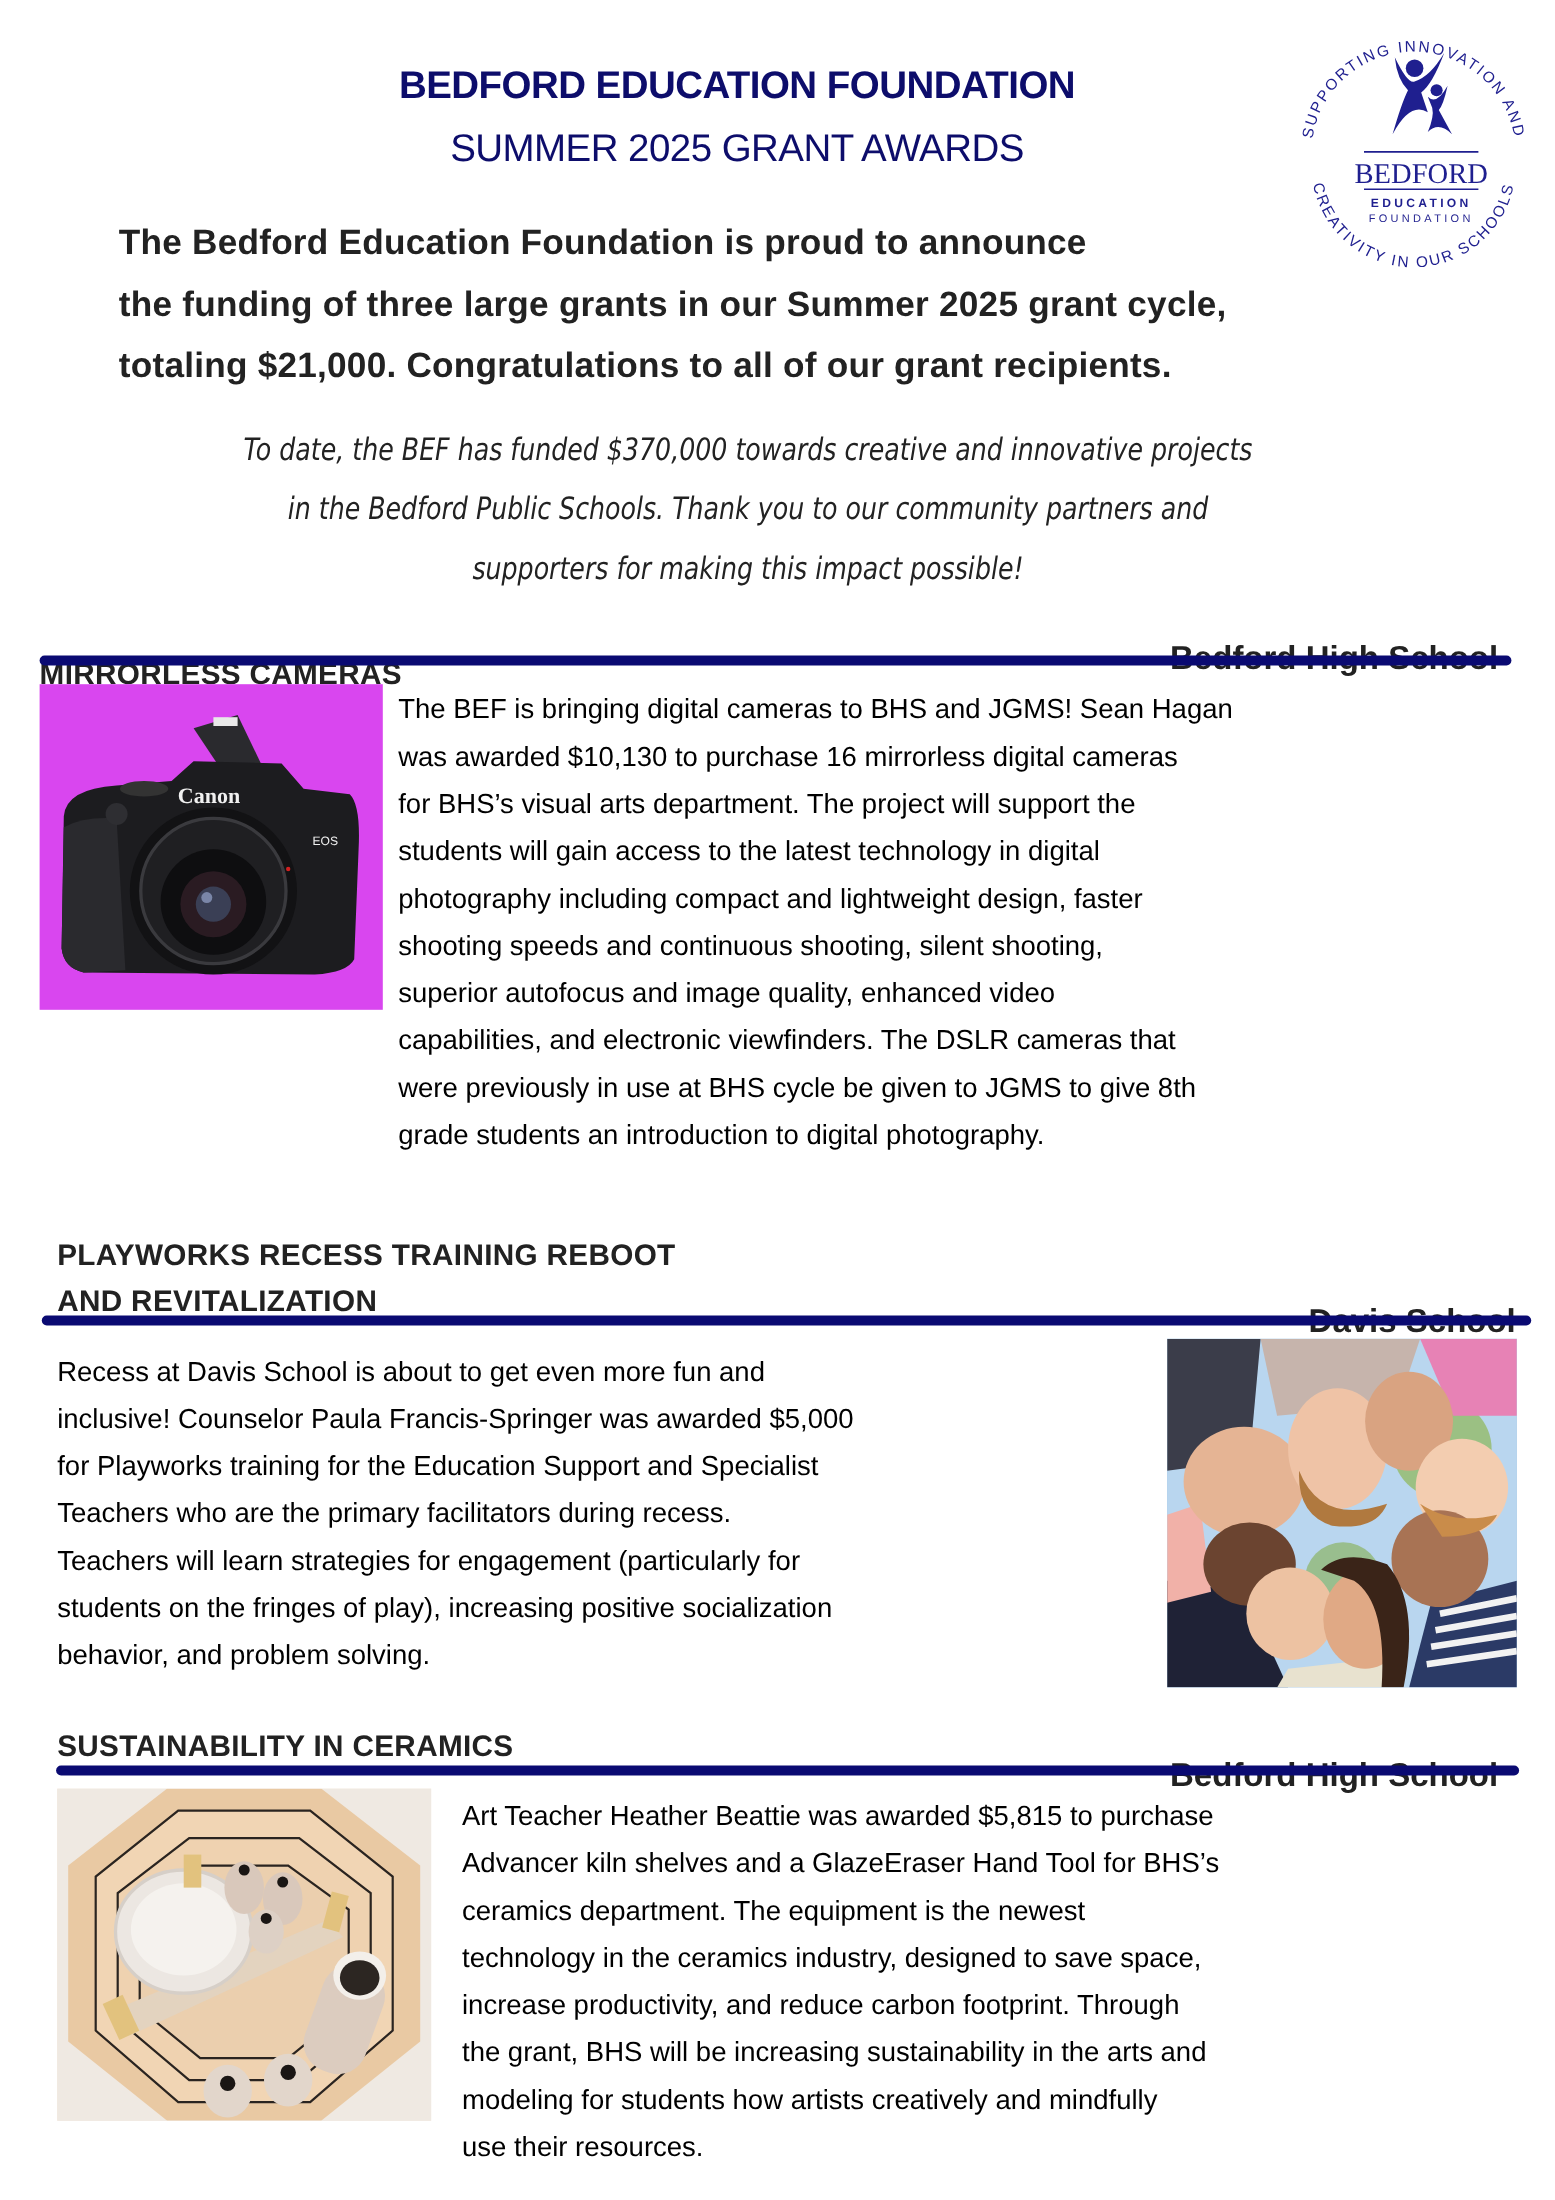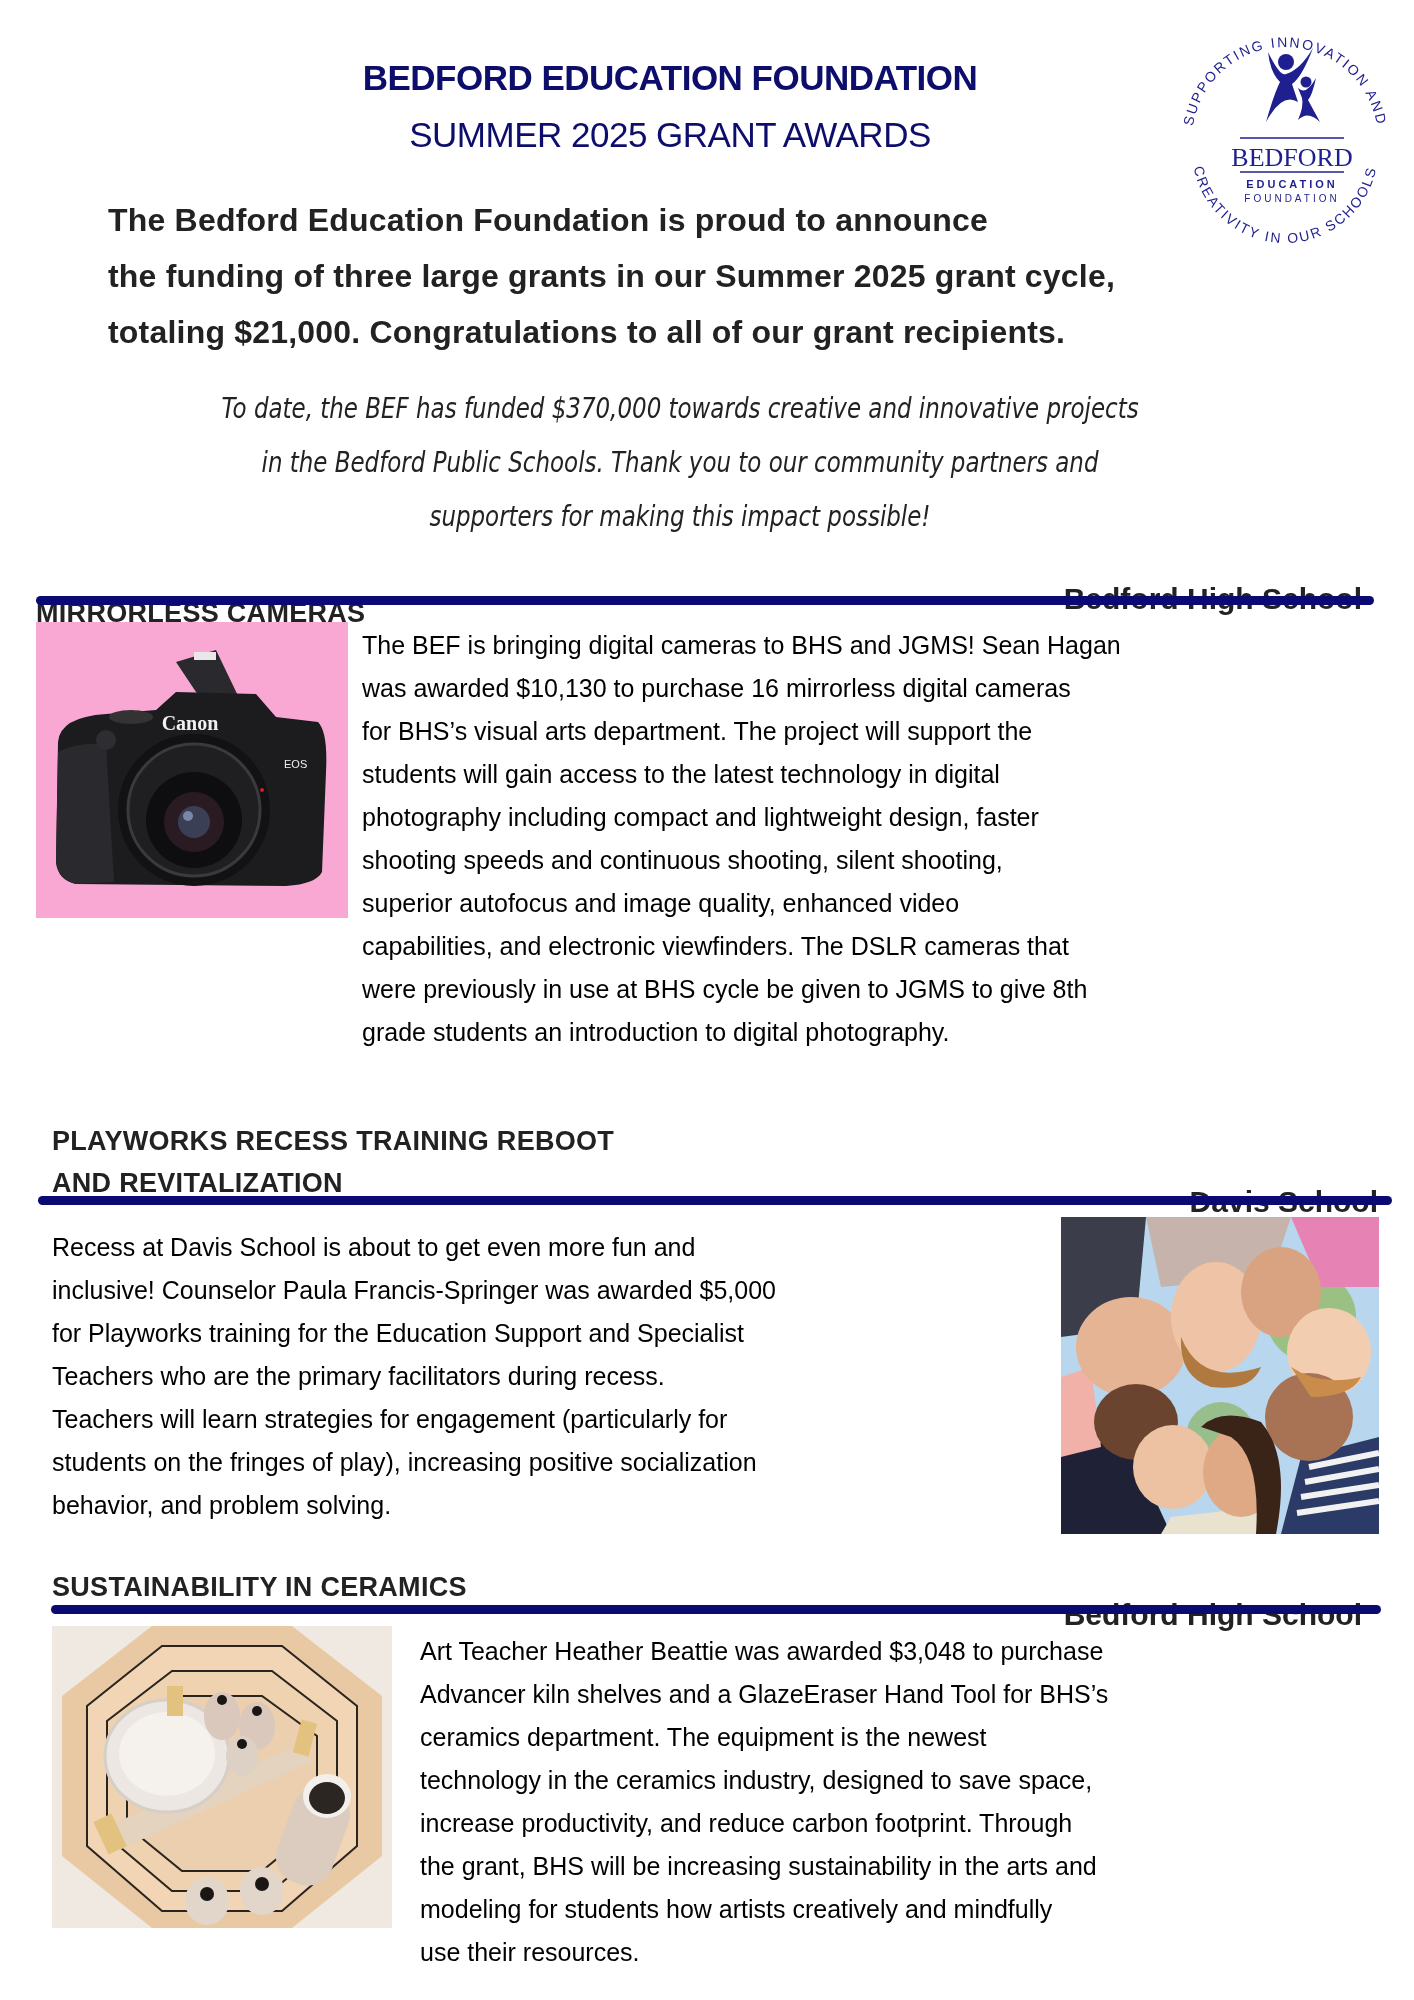--- a/index.html
+++ b/index.html
@@ -76,21 +76,21 @@
   <p>To date, the BEF has funded $370,000 towards creative and innovative projects</p>
   <p>in the Bedford Public Schools. Thank you to our community partners and</p>
   <p>supporters for making this impact possible!</p>
 </div>
 
 <section>
   <div class="abs sec-title" style="left:36px; top:560px;margin-top:38px;">MIRRORLESS CAMERAS</div>
   <div class="abs sec-school" style="left:900px; top:558px; width:462px;">Bedford High School</div>
   <div class="abs rule" style="left:36px; top:596px; width:1338px;"></div>
 
-  <div class="abs photo" style="left:36px; top:622px; width:312px; height:296px; background:#f9a8d4;">
+  <div class="abs photo" style="left:36px; top:622px; width:312px; height:296px; background:#d946ef;">
     <svg width="312" height="296" viewBox="0 0 312 296">
 
       <path d="M140 40 L180 28 L205 80 L190 92 L160 70 Z" fill="#2a2a2e"></path>
       <rect x="158" y="30" width="22" height="8" fill="#e8e8e8"></rect>
 
       <path d="M22 120 Q24 95 70 92 L120 88 L140 70 L220 72 L240 95 L282 100 Q292 110 290 150 L286 250 Q280 262 250 264 L40 262 Q22 258 20 240 Z" fill="#1c1c1f"></path>
       <path d="M22 130 Q40 120 70 122 L78 260 L40 262 Q22 258 20 240 Z" fill="#2a2a2e"></path>
 
       <ellipse cx="95" cy="95" rx="22" ry="7" fill="#333"></ellipse>
       <circle cx="70" cy="118" r="10" fill="#2e2e32"></circle>
@@ -204,21 +204,21 @@
       <ellipse cx="210" cy="265" rx="22" ry="24" fill="#e2d6cb"></ellipse>
       <circle cx="210" cy="258" r="7" fill="#1a1614"></circle>
 
       <rect x="115" y="60" width="16" height="30" fill="#e2c27e"></rect>
       <rect x="245" y="95" width="16" height="34" fill="#e2c27e" transform="rotate(15 253 112)"></rect>
       <rect x="48" y="190" width="20" height="36" fill="#e2c27e" transform="rotate(-25 58 208)"></rect>
     </svg>
   </div>
 
   <div class="abs body-text" style="left:420px; top:1630px; width:980px;">
-    <p>Art Teacher Heather Beattie was awarded $3,048 to purchase</p>
+    <p>Art Teacher Heather Beattie was awarded $5,815 to purchase</p>
     <p>Advancer kiln shelves and a GlazeEraser Hand Tool for BHS’s</p>
     <p>ceramics department. The equipment is the newest</p>
     <p>technology in the ceramics industry, designed to save space,</p>
     <p>increase productivity, and reduce carbon footprint. Through</p>
     <p>the grant, BHS will be increasing sustainability in the arts and</p>
     <p>modeling for students how artists creatively and mindfully</p>
     <p>use their resources.</p>
   </div>
 </section>
 

